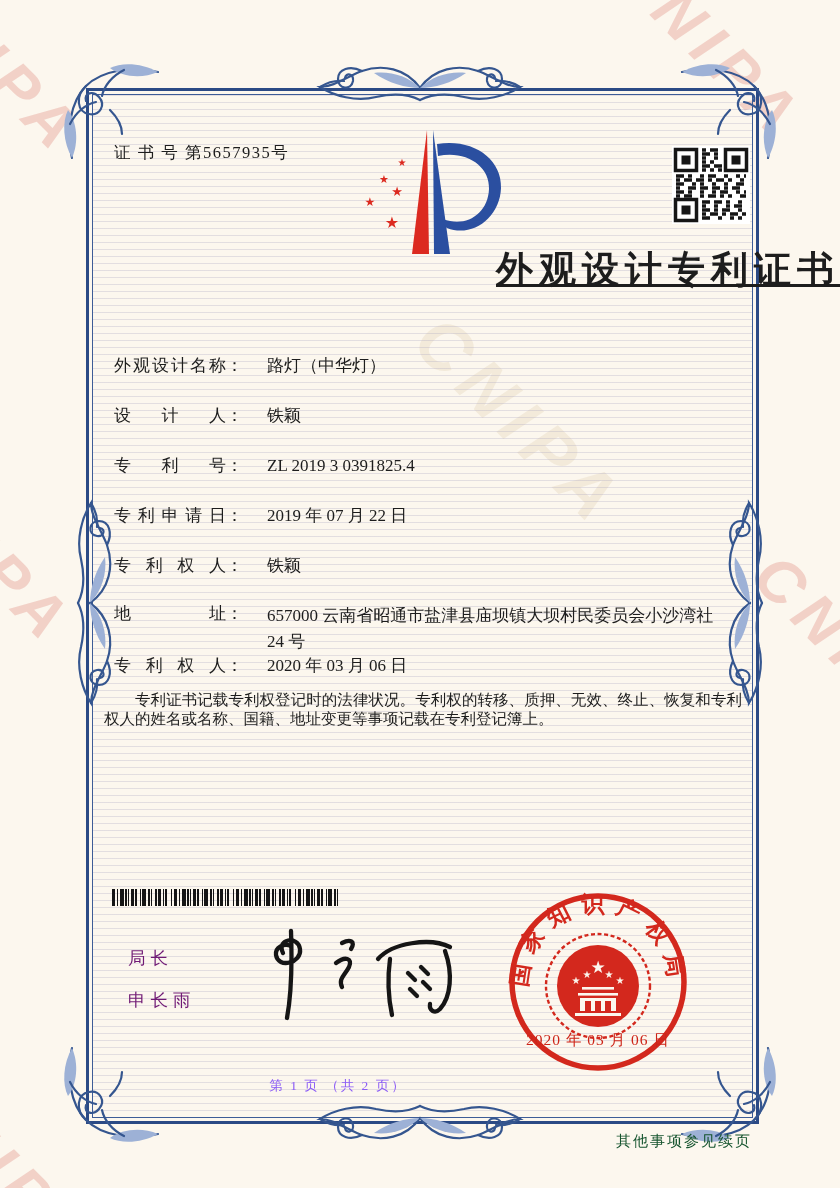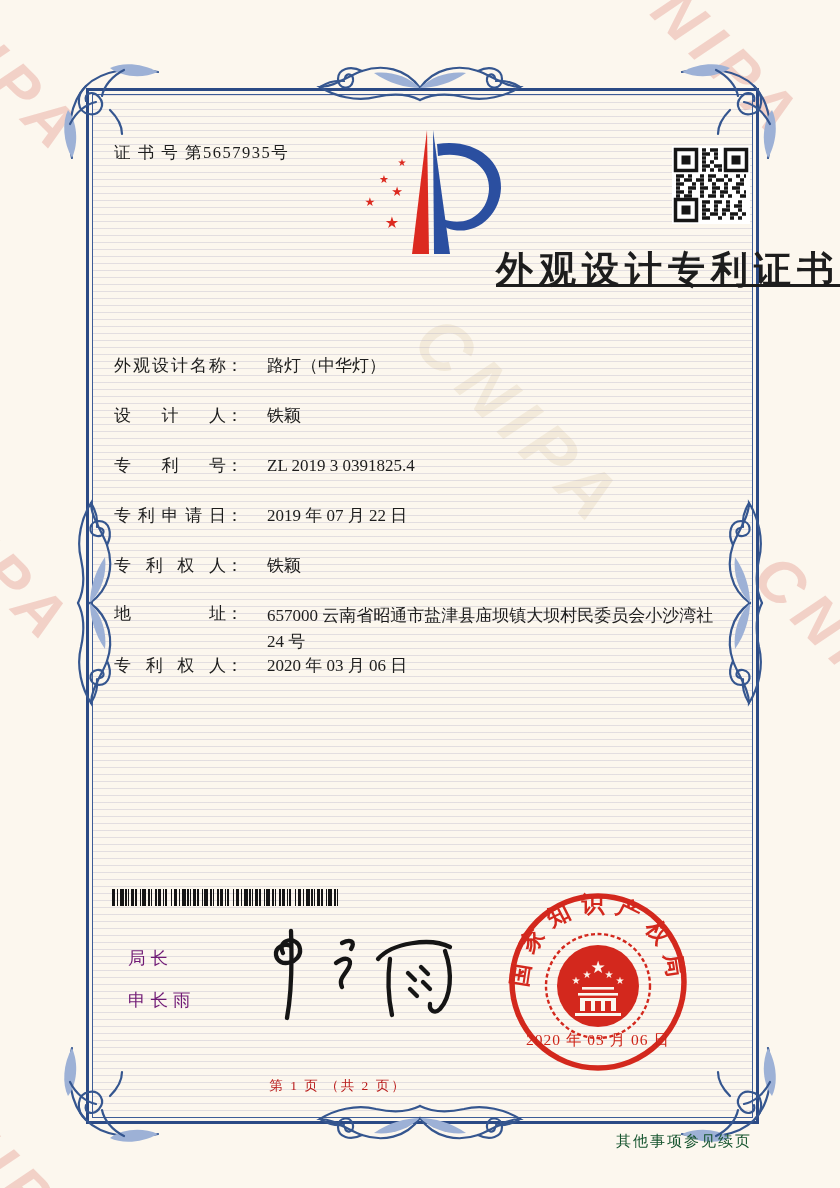--- a/index.html
+++ b/index.html
@@ -29,21 +29,21 @@
   .lbl{display:inline-block;width:112px;text-align:justify;text-align-last:justify;}
   .val{margin-left:24px;}
   .val.addr{display:inline-block;width:452px;vertical-align:top;line-height:1.55;}
   .grant2{position:absolute;left:306px;top:0;}
   .body-par{left:104px;top:690px;width:638px;font-size:15.5px;line-height:1.82;text-align:justify;}
   .body-par p{margin:0;text-indent:2em;}
   .signer{left:128px;font-size:17.5px;font-family:"Liberation Sans","DejaVu Sans",sans-serif;
           font-weight:500;letter-spacing:5px;color:#701a75;}
   .seal-date{left:496px;top:1030px;width:204px;text-align:center;font-size:15.5px;color:#cc2418;
              letter-spacing:1px;z-index:6;}
-  .page-info{left:0;top:1078px;width:676px;text-align:center;font-size:13.5px;letter-spacing:2px;color:#b91c1c;}
+  .page-info{left:0;top:1078px;width:676px;text-align:center;font-size:13.5px;letter-spacing:2px;color:#8b5cf6;}
   .footer-note{left:0;top:1132px;width:752px;text-align:right;font-size:15px;letter-spacing:2px;color:#14532d;z-index:4;position:absolute;}
   svg{display:block;}
 </style>
 </head>
 <body>
 
 <div class="page">
 
   <svg width="0" height="0" style="position:absolute" aria-hidden="true">
     <defs>
@@ -174,20 +174,21 @@
     </div>
     <div class="abs row" style="top:603px">
       <span class="lbl">地址</span><span>：</span><span class="val addr">657000 云南省昭通市盐津县庙坝镇大坝村民委员会小沙湾社 24 号</span>
     </div>
 
     <div class="abs row" style="top:655px">
       <span class="lbl">专利权人</span><span>：</span><span class="val">2020 年 03 月 06 日</span>
     </div>
 
     <div class="abs body-par">
+      <p>专利证书记载专利权登记时的法律状况。专利权的转移、质押、无效、终止、恢复和专利权人的姓名或名称、国籍、地址变更等事项记载在专利登记簿上。</p>
     </div>
 
     <svg class="abs" style="left:112px;top:889px" width="226" height="17" viewBox="0 0 226 17">
       <path d="M0,8.5 H226" stroke="#151515" stroke-width="17" stroke-dasharray="3 2 1 2 4 1 2 1 1 2 3 1 2 3 1 1 4 2 2 1 1 3 2 1 3 2 1 1 2 4 1 2"></path>
     </svg>
 
     <div class="abs signer" style="top:948px">局长</div>
     <div class="abs signer" style="top:990px">申长雨</div>
 
     <svg class="abs" style="left:250px;top:925px" width="215" height="100" viewBox="0 0 215 100">

